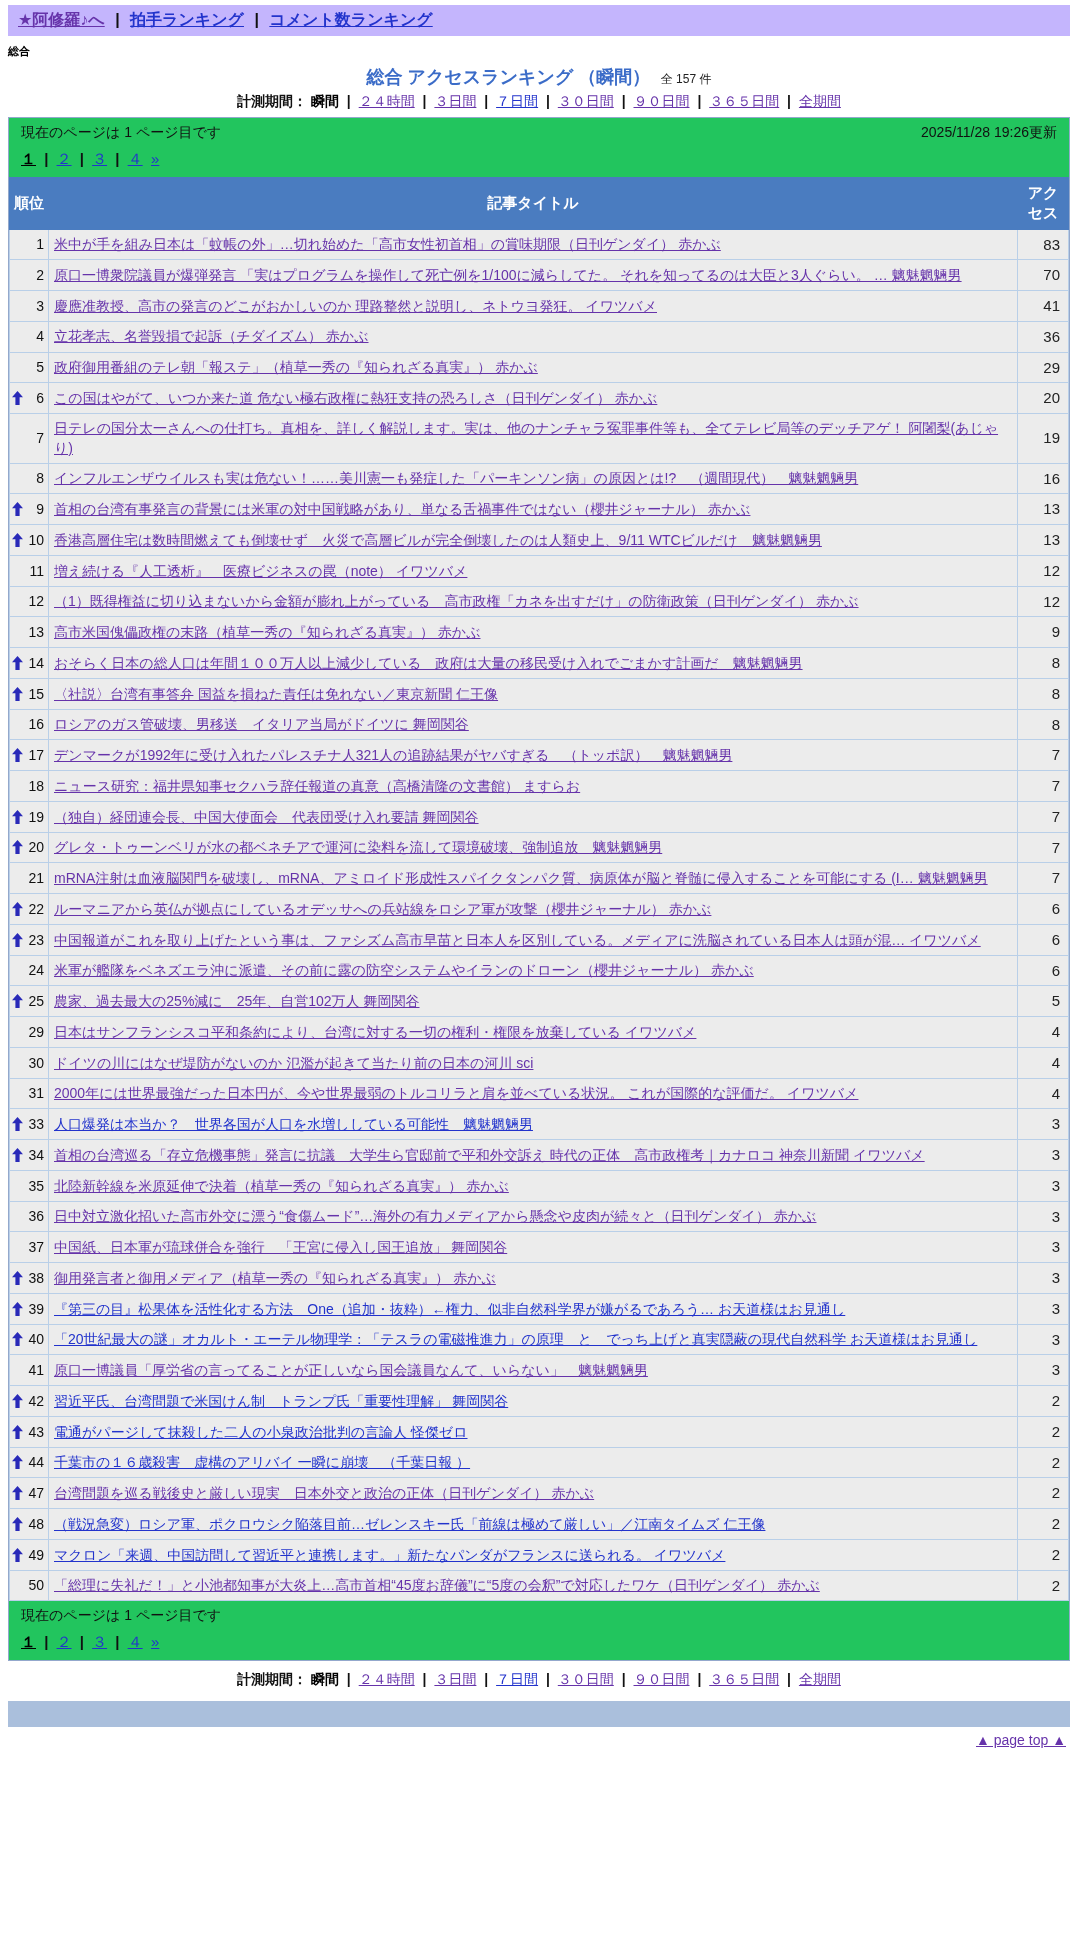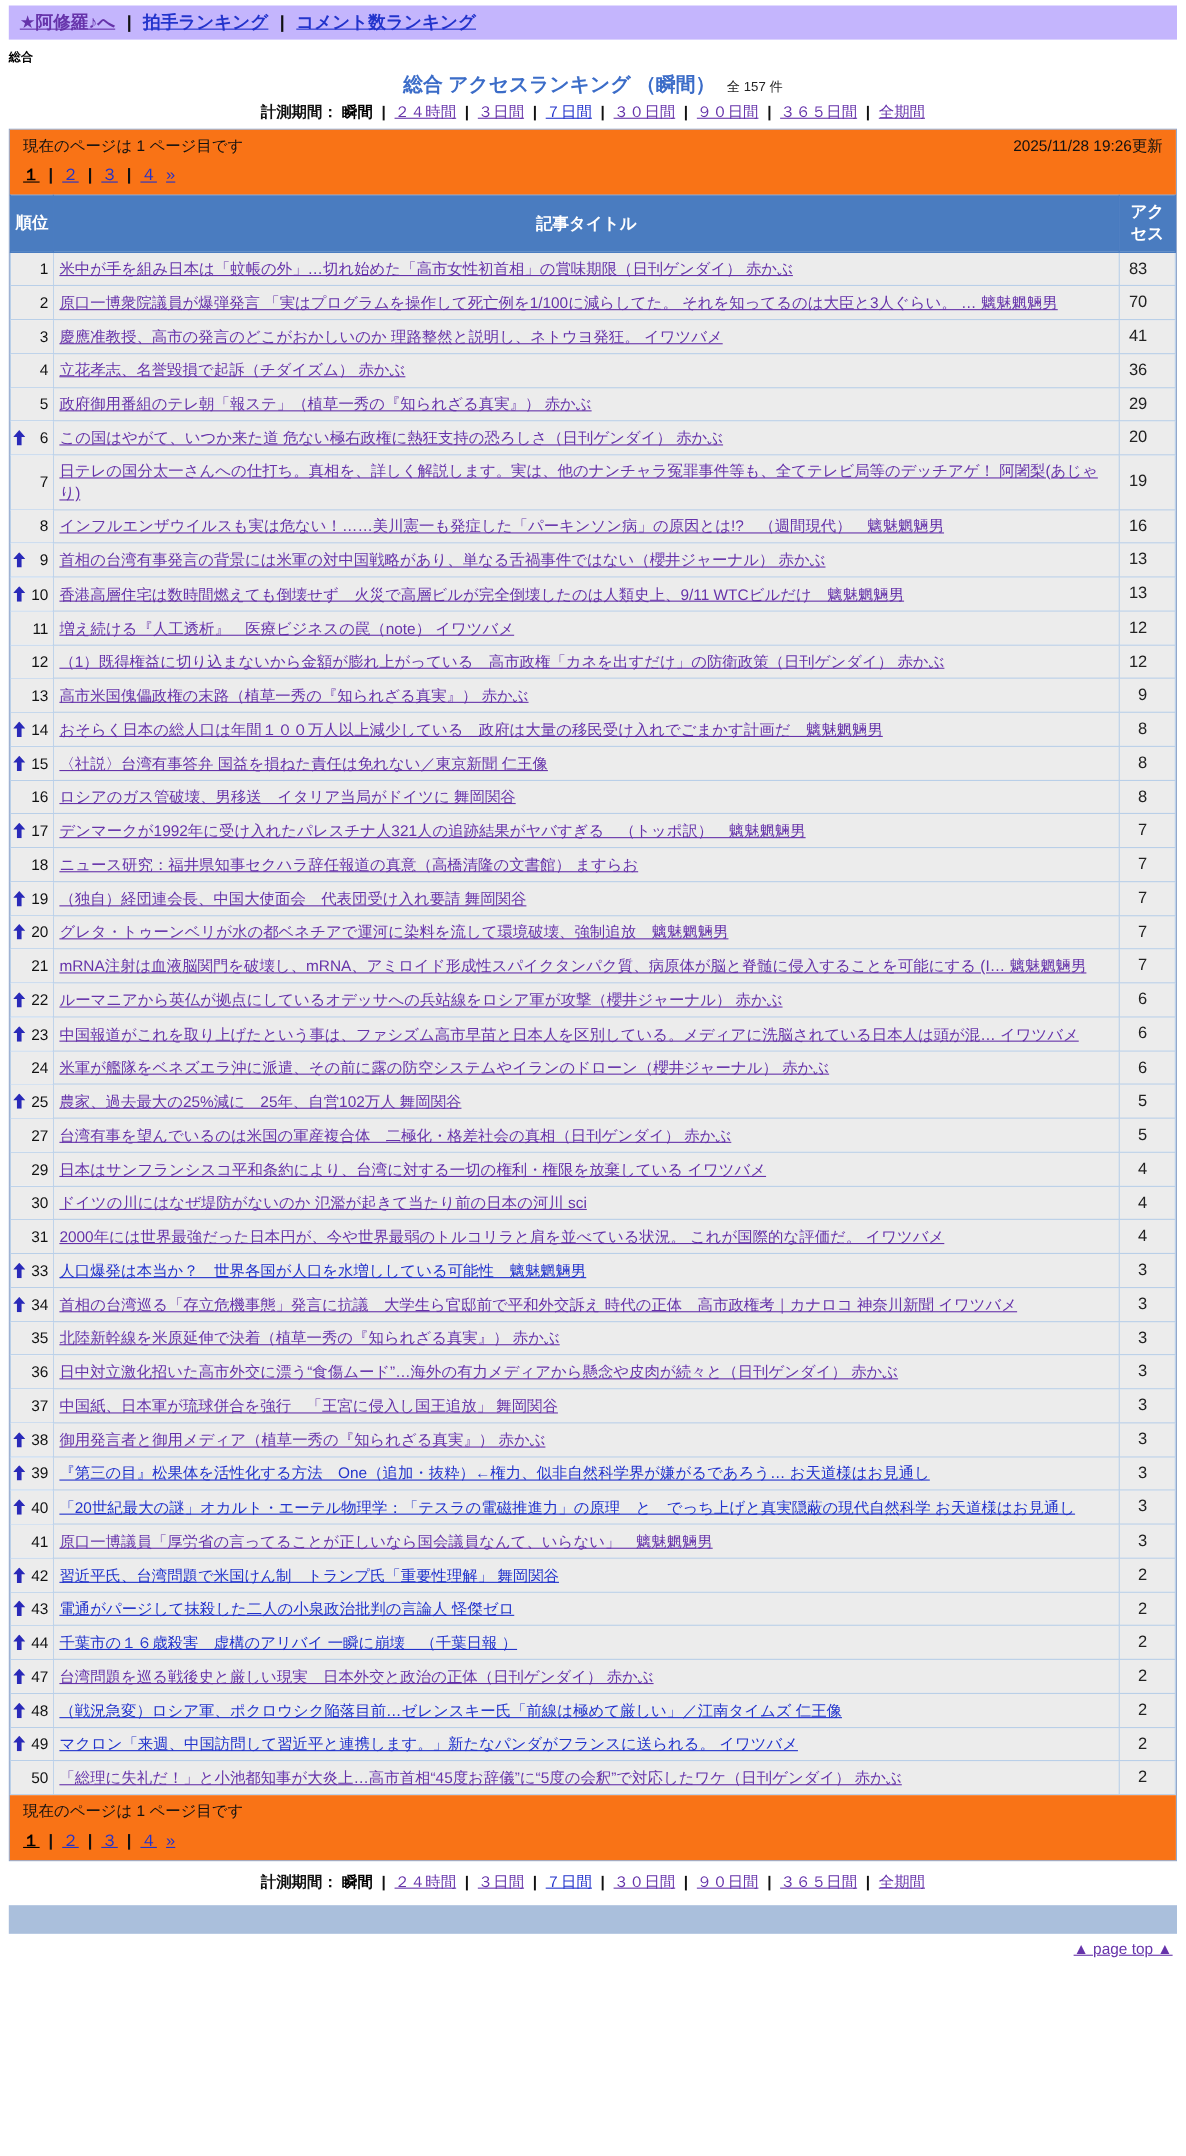--- a/index.html
+++ b/index.html
@@ -12,31 +12,31 @@
   .topbar a{margin:0 2px;}
   .sep{color:#111;font-weight:bold;margin:0 4px;text-decoration:none;}
   .category{font-size:11px;font-weight:bold;margin:2px 0 6px 0;color:#000;}
   .title-line{text-align:center;margin:2px 0 3px 0;}
   .main-title{color:#3b6cc8;font-weight:bold;font-size:18px;}
   .total{font-size:12px;color:#222;margin-left:6px;}
   .period-line{text-align:center;font-size:14px;margin:4px 0 6px 0;}
   .period-label{font-weight:bold;}
   .period-current{font-weight:bold;color:#000;}
   .panel{border:1px solid #93a8cc;}
-  .infobox{background:#f97316;padding:6px 12px 4px 12px;font-size:14px;}
+  .infobox{background:#22c55e;padding:6px 12px 4px 12px;font-size:14px;}
   .info-line{display:flex;justify-content:space-between;align-items:baseline;}
   .pagination{margin:8px 0 4px 0;font-size:15px;}
   .page-current{font-weight:bold;color:#000;text-decoration:underline;}
   table{width:100%;border-collapse:collapse;font-size:14px;table-layout:fixed;}
   th{background:#4a7cc0;color:#fff;font-weight:bold;padding:5px 2px;border:1px solid #4a7cc0;font-size:15px;}
   th.rank-h{width:34px;word-break:break-all;line-height:1.35;}
   th.access-h{width:42px;word-break:break-all;line-height:1.35;padding:5px 4px;}
   td{background:#ececec;border:1px solid #b9cfe8;padding:4px 5px;vertical-align:middle;line-height:1.45;}
   td.rank{text-align:right;white-space:nowrap;color:#111;font-size:14px;padding-right:4px;position:relative;}
-  td.access{text-align:right;padding-right:25px;font-size:15px;color:#222;}
+  td.access{text-align:right;padding-right:8px;font-size:15px;color:#222;}
   td.title a{display:inline;}
   .uparrow{position:absolute;left:2px;top:50%;transform:translateY(-50%);line-height:0;}
   .bottom-period{text-align:center;font-size:14px;margin:10px 0 12px 0;}
   .bottombar{background:#aabfdc;height:26px;margin-top:4px;}
   .pagetop{ text-align:right;font-size:14px;padding:5px 4px 0 0;}
 </style>
 </head>
 <body>
 
 <div class="wrap">
@@ -212,25 +212,20 @@
             <td class="access">6</td>
           </tr>
           <tr>
             <td class="rank"><span class="uparrow"><svg width="11" height="14" viewBox="0 0 11 14">
                   <path d="M5.5 0 L11 6.2 L7.6 6.2 L7.6 14 L3.4 14 L3.4 6.2 L0 6.2 Z" fill="#2929b8"></path>
                 </svg></span>25</td>
             <td class="title"><a class="purple">農家、過去最大の25%減に　25年、自営102万人 舞岡関谷</a></td>
             <td class="access">5</td>
           </tr>
           <tr>
-            <td class="rank">27</td>
-            <td class="title"><a class="purple">台湾有事を望んでいるのは米国の軍産複合体　二極化・格差社会の真相（日刊ゲンダイ） 赤かぶ</a></td>
-            <td class="access">5</td>
-          </tr>
-          <tr>
             <td class="rank">29</td>
             <td class="title"><a class="purple">日本はサンフランシスコ平和条約により、台湾に対する一切の権利・権限を放棄している イワツバメ</a></td>
             <td class="access">4</td>
           </tr>
           <tr>
             <td class="rank">30</td>
             <td class="title"><a class="purple">ドイツの川にはなぜ堤防がないのか 氾濫が起きて当たり前の日本の河川 sci</a></td>
             <td class="access">4</td>
           </tr>
           <tr>

